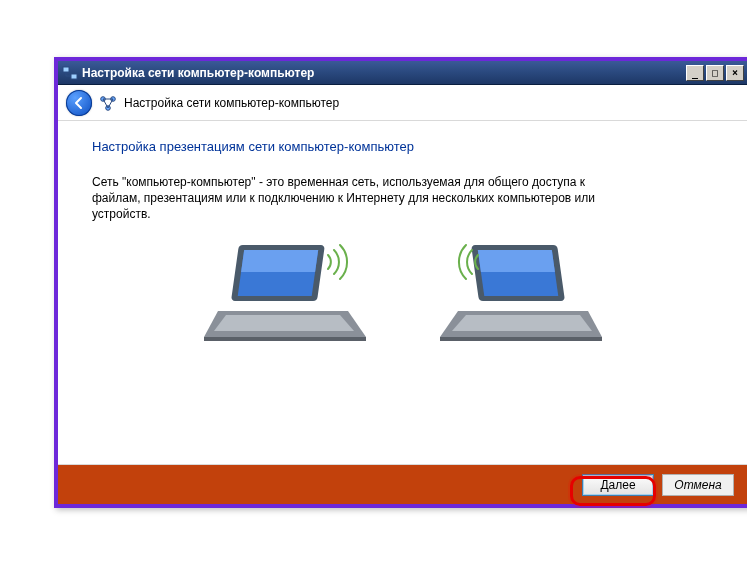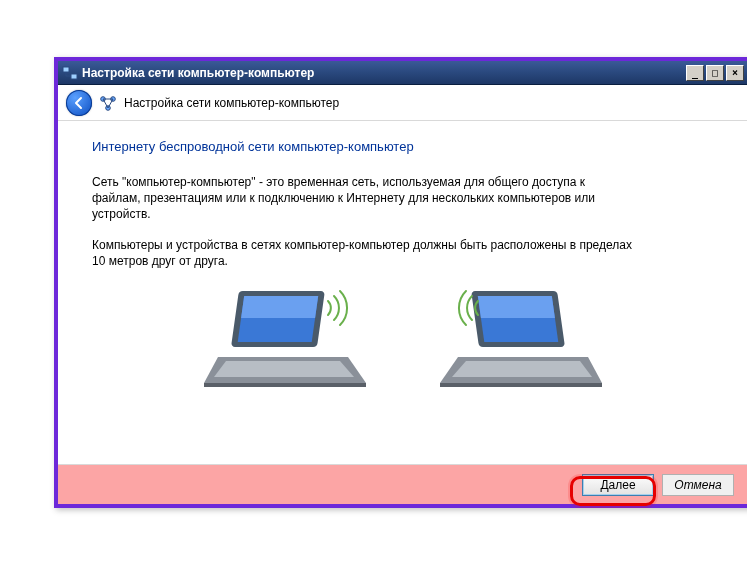--- a/index.html
+++ b/index.html
@@ -88,21 +88,21 @@
     display:flex;
     gap: 70px;
     justify-content:center;
     align-items:flex-end;
   }
   
   .btnrow {
     position:absolute;
     left:0; right:0; bottom:0;
     height: 40px;
-    background:#fca5a5;
+    background:#c2410c;
     border-top:1px solid #d9d9d9;
     display:flex;
     align-items:center;
     justify-content:flex-end;
     padding: 0 14px;
     gap: 8px;
   }
   .btn {
     min-width: 72px;
     height: 22px;
@@ -162,23 +162,22 @@
         <circle cx="5" cy="6" r="2.3" fill="#6aa9ff" stroke="#2b4a80"></circle>
         <circle cx="15" cy="6" r="2.3" fill="#6aa9ff" stroke="#2b4a80"></circle>
         <circle cx="10" cy="15" r="2.3" fill="#6aa9ff" stroke="#2b4a80"></circle>
         <path d="M5 6 L15 6 M5 6 L10 15 M15 6 L10 15" stroke="#2b4a80" stroke-width="1"></path>
       </svg>
     </span>
     <span class="header-title">Настройка сети компьютер-компьютер</span>
   </div>
 
   <div class="content">
-    <div class="page-heading">Интернету беспроводной сети компьютер-компьютер</div>
+    <div class="page-heading">Настройка презентациям сети компьютер-компьютер</div>
     <p class="para">Сеть "компьютер-компьютер" - это временная сеть, используемая для общего доступа к файлам, презентациям или к подключению к Интернету для нескольких компьютеров или устройств.</p>
-    <p class="para">Компьютеры и устройства в сетях компьютер-компьютер должны быть расположены в пределах 10 метров друг от друга.</p>
 
     <div class="laptops">
 
       <svg width="170" height="110" viewBox="0 0 170 110">
         <g transform="skewX(-8)">
           <rect x="42" y="8" width="86" height="56" rx="4" fill="#4a5a6a"></rect>
           <rect x="48" y="13" width="74" height="46" fill="#3a78d6"></rect>
           <rect x="48" y="13" width="74" height="22" fill="#6aa0f0"></rect>
         </g>
         <polygon points="20,74 150,74 168,100 6,100" fill="#8a9099"></polygon>

